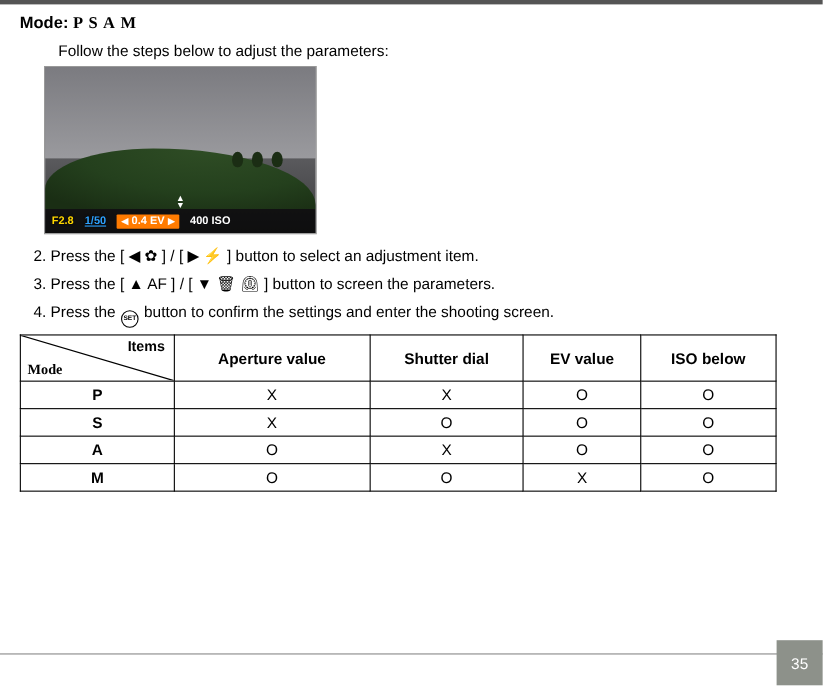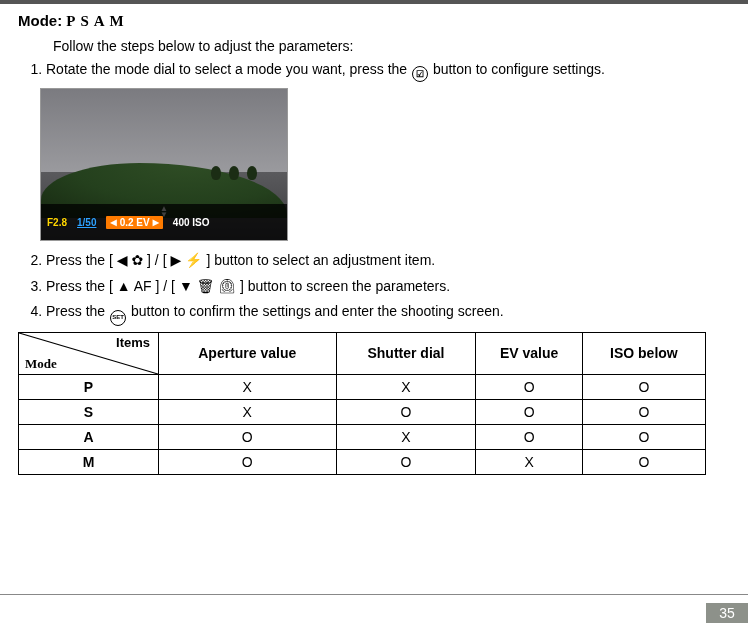--- a/index.html
+++ b/index.html
@@ -67,21 +67,21 @@
     .sky { position:absolute; top:0; left:0; right:0; height:55%; background: linear-gradient(to bottom,#7b7b80,#9a9a9e);}
     .hill { position:absolute; bottom:22px; left:0; right:0; height:55px;
             background: radial-gradient(80% 120% at 60% 0%, #2f4d25 0%, #24401d 60%, #1a2e14 100%);
             border-top-left-radius: 60% 100%;
             border-top-right-radius: 90% 140%;}
     .trees { position:absolute; bottom:60px; right:30px; display:flex; gap:8px;}
     .tree { width:10px; height:14px; background:#1b2d14; border-radius:50% 50% 45% 45%; position:relative;}
     .overlay-bar {
       position: absolute;
       left: 0; right: 0; bottom: 0;
-      height: 36px;
+      height: 22px;
       background: rgba(0,0,0,0.75);
       display: flex;
       align-items: center;
       gap: 10px;
       padding: 0 6px;
       font-size: 10px;
       font-weight: bold;
     }
     .ov-aperture { color: #ffd600; text-shadow: 0 0 2px #000; }
     .ov-shutter  { color: #2ea2ff; text-shadow: 0 0 2px #000; text-decoration: underline; }
@@ -124,21 +124,21 @@
     .bottom-rule {
       position:absolute;
       left:0; right:0;
       bottom: 34px;
       border-top:1px solid #888;
     }
     .page-num {
       position: absolute;
       bottom: 6px; right: 0;
       width: 42px;
-      height: 20px;
+      height: 41px;
       background: #8d918a;
       color: #fff;
       font-size: 14px;
       display:flex;
       align-items:center;
       justify-content:center;
     }
   </style>
 </head>
 <body>
@@ -146,46 +146,39 @@
 <div class="top-rule"></div>
 <div class="content">
 
   <div class="mode-heading">
     <span>Mode:</span>
     <span class="psam">P S A M</span>
   </div>
 
   <p class="intro">Follow the steps below to adjust the parameters:</p>
 
-  <ol class="steps">
-    <li>
-      <span>Rotate the mode dial to select a mode you want, press the </span>
-      <span class="circ-icon">☑</span>
-      <span> button to configure settings.</span>
-    </li>
-  </ol>
 
   <div class="display-sample">
     <div class="sky"></div>
     <div class="hill"></div>
     <div class="trees">
         <div class="tree"></div>
         <div class="tree"></div>
         <div class="tree"></div>
       </div>
     <div class="arrows-tiny">
       <span>▲</span>
         <span>▼</span>
     </div>
     <div class="overlay-bar">
       <span class="ov-aperture">F2.8</span>
       <span class="ov-shutter">1/50</span>
       <span class="ov-ev-box">
         <span class="tri">◀</span>
-        <span>0.2 EV</span>
+        <span>0.4 EV</span>
         <span class="tri">▶</span>
       </span>
       <span class="ov-iso">400 ISO</span>
     </div>
   </div>
 
   <ol class="steps" start="2">
     <li>
       <span>Press the </span>
       <span class="bracket-text">[ ◀ ✿ ] / [ ▶ ⚡ ]</span>

